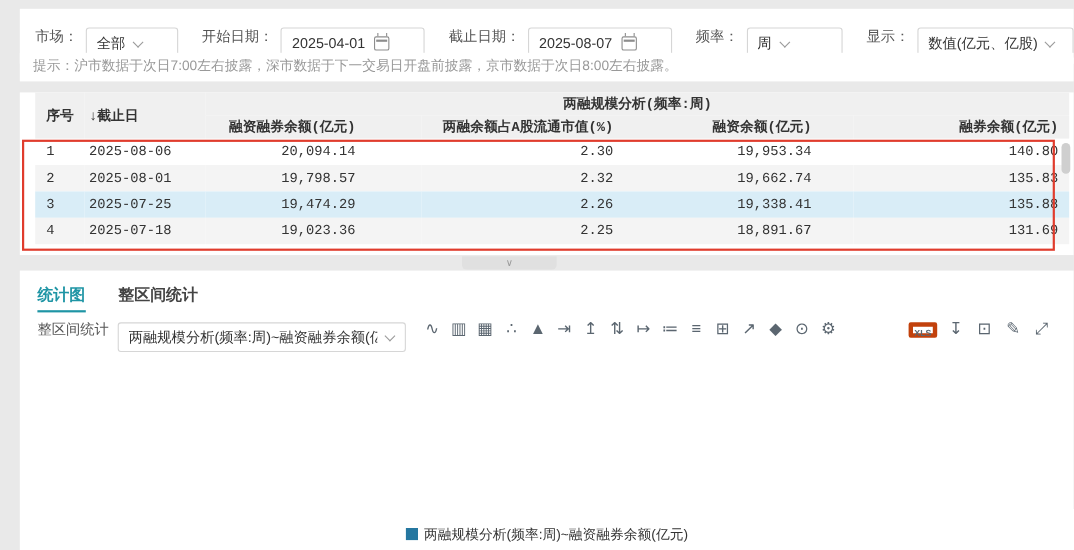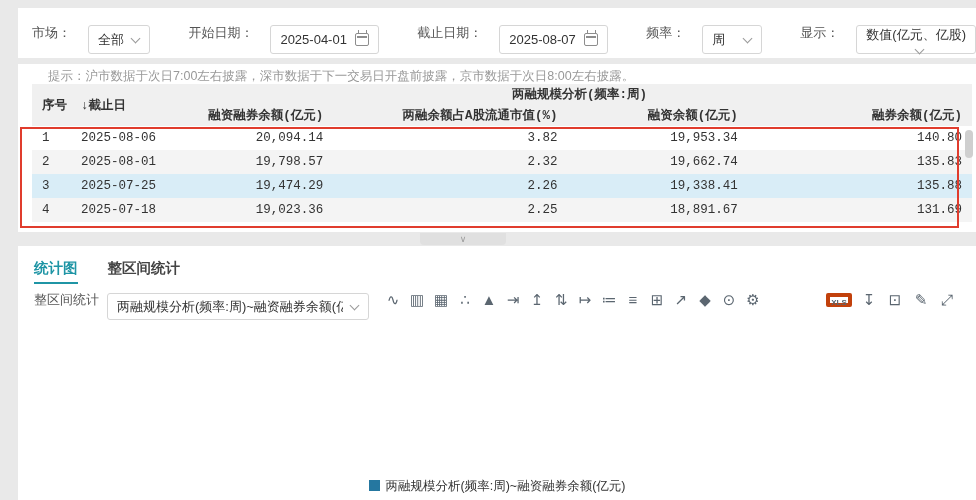--- a/index.html
+++ b/index.html
@@ -2,35 +2,35 @@
 <html><head>
 <meta charset="utf-8">
 <style>
   * { box-sizing: border-box; margin: 0; padding: 0; }
   html,body { width:976px; height:500px; }
   body { font-family:"Liberation Sans","DejaVu Sans",sans-serif; background:#e9e9e9; position:relative; overflow:hidden; }
 
   .panel { background:#fff; position:absolute; left:18px; right:0; }
 
   
-  .filter-bar { top:8px; height:50px; display:flex; align-items:center; gap:17px; padding-left:14px; }
+  .filter-bar { top:8px; height:50px; display:flex; align-items:center; gap:7px; padding-left:14px; }
   .flabel { color:#555; font-size:13px; white-space:nowrap; }
   .selectbox, .inputbox { height:29px; border:1px solid #d6d6d6; border-radius:3px; background:#fff;
-      display:flex; align-items:center; justify-content:space-between; padding:0 9px; color:#333; font-size:13px;margin-top:13px; }
+      display:flex; align-items:center; justify-content:flex-start; padding:0 9px; color:#333; font-size:13px;margin-top:13px; }
   .selectbox .val, .inputbox .val { overflow:hidden; white-space:nowrap; }
   .chev { width:7px; height:7px; border-right:1.5px solid #9a9a9a; border-bottom:1.5px solid #9a9a9a;
       transform:rotate(45deg); margin:-3px 1px 0 8px; flex:none; }
   .cal { width:14px; height:13px; border:1.5px solid #8d8d8d; border-radius:2px; position:relative; margin-left:8px; flex:none; }
   .cal::before { content:""; position:absolute; left:1px; right:1px; top:2px; height:1.5px; background:#8d8d8d; }
   .cal::after { content:""; position:absolute; top:-4px; left:2px; width:2px; height:3px; border-left:1.5px solid #8d8d8d; border-right:1.5px solid #8d8d8d; width:7px; }
-  .w-market{width:88px;} .w-date{width:138px;} .w-freq{width:92px;} .w-disp{width:150px;flex-direction:column;}
+  .w-market{width:88px;} .w-date{width:138px;} .w-freq{width:92px;} .w-disp{width:150px;}
   .gap{ width:8px; }
 
   
-  .hint { top:64px; height:26px; line-height:24px; padding-left:30px; color:#999; font-size:12.5px; }
+  .hint { top:48px; height:26px; line-height:24px; padding-left:12px; color:#999; font-size:12.5px; }
 
   
   .table-wrap { top:84px; height:148px; }
   table { border-collapse:collapse; table-layout:fixed; width:940px; margin-left:14px; font-size:12.5px;font-family:Liberation Mono, monospace; }
   thead th { background:#f0f0f0; color:#333; font-weight:bold; height:21px; font-size:12.5px; }
   th.c-seq { width:45px; text-align:left; padding-left:10px; }
   th.c-date { width:110px; text-align:left; padding-left:4px; }
   th.group { text-align:center; }
   th.c3 { width:255px; text-align:right; padding-right:60px; }
   th.c4 { width:210px; text-align:right; padding-right:22px; }
@@ -122,21 +122,21 @@
         <th class="c4">两融余额占A股流通市值(%)</th>
         <th class="c5">融资余额(亿元)</th>
         <th class="c6">融券余额(亿元)</th>
       </tr>
     </thead>
     <tbody id="tbody">
         <tr class="">
           <td class="c-seq">1</td>
           <td class="c-date">2025-08-06</td>
           <td class="c3">20,094.14</td>
-          <td class="c4">3.82</td>
+          <td class="c4">2.30</td>
           <td class="c5">19,953.34</td>
           <td class="c6">140.80</td>
         </tr>
         <tr class="zebra">
           <td class="c-seq">2</td>
           <td class="c-date">2025-08-01</td>
           <td class="c3">19,798.57</td>
           <td class="c4">2.32</td>
           <td class="c5">19,662.74</td>
           <td class="c6">135.83</td>

